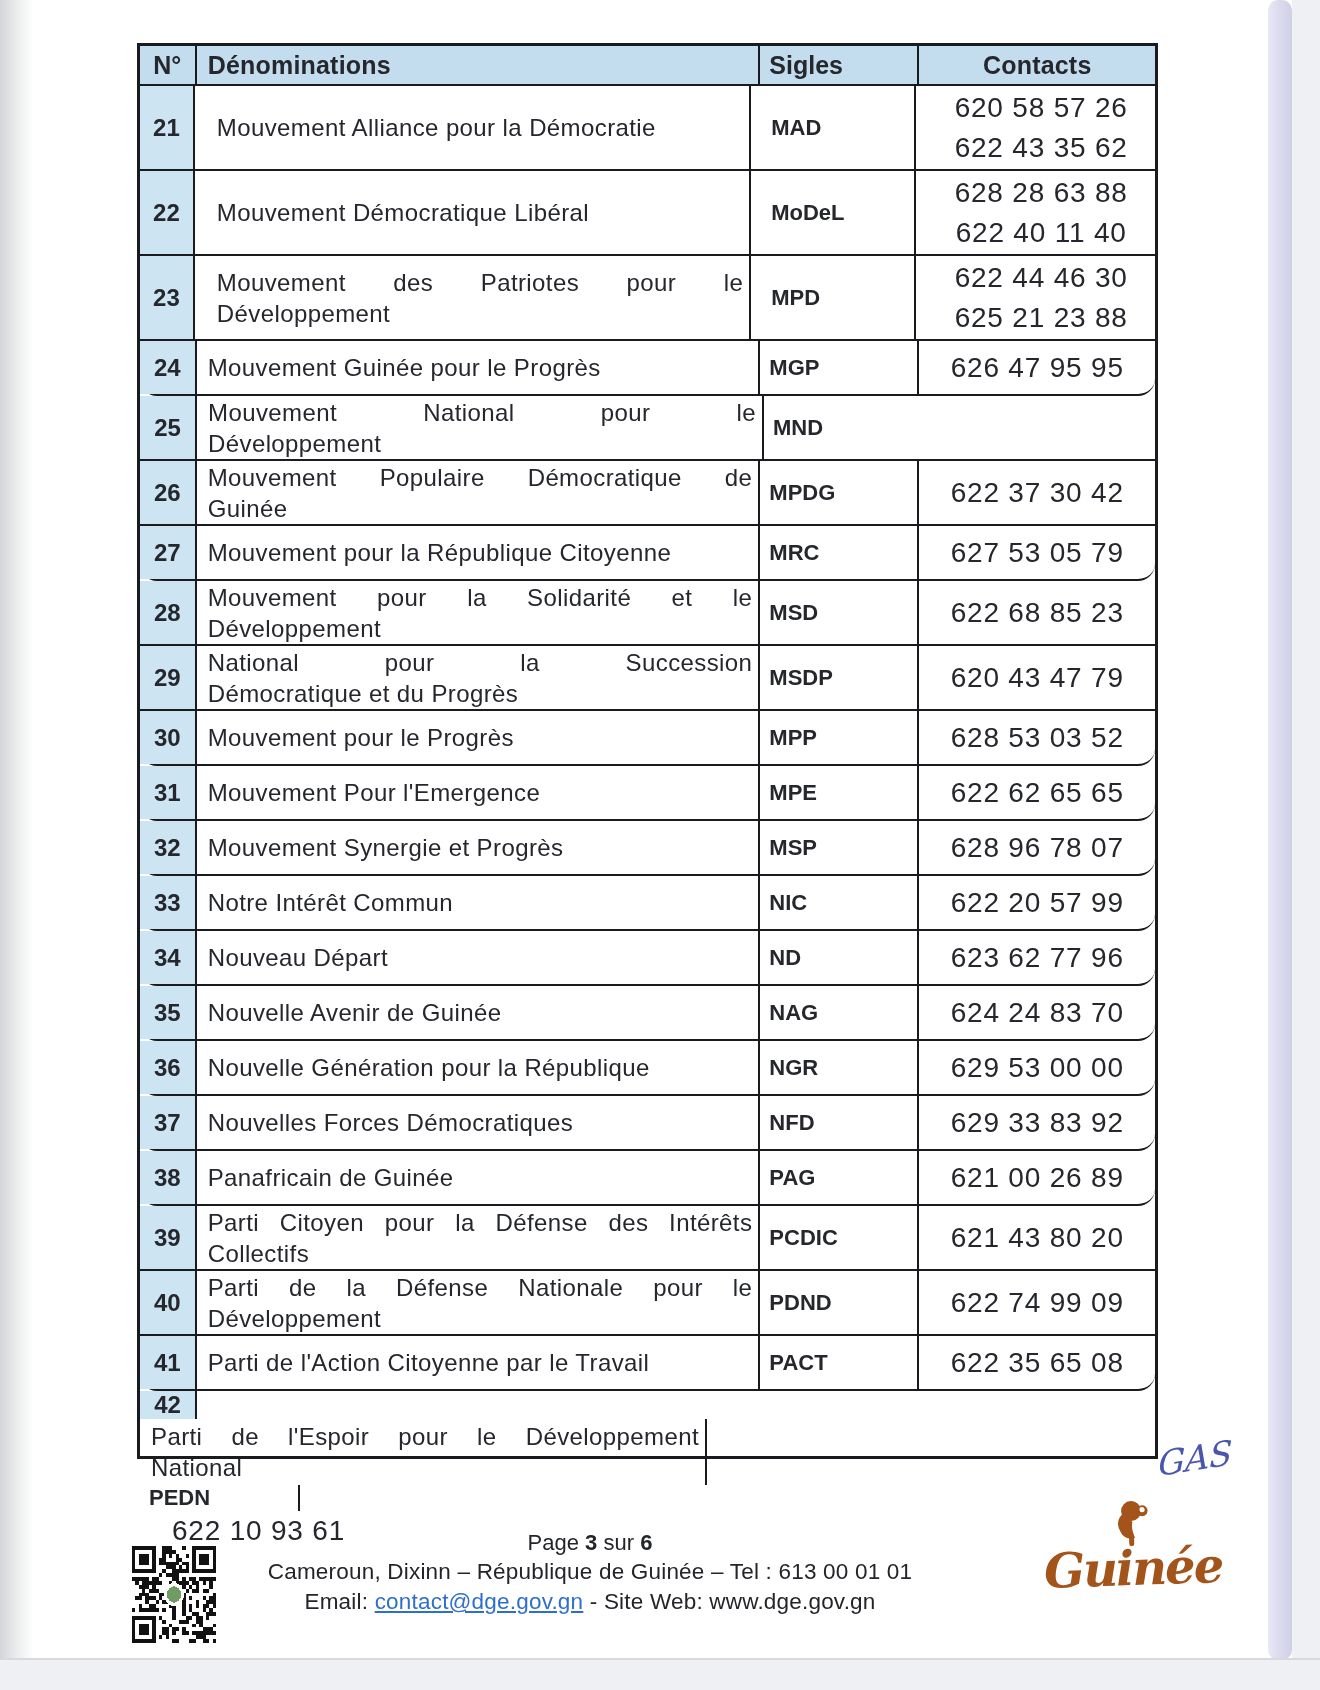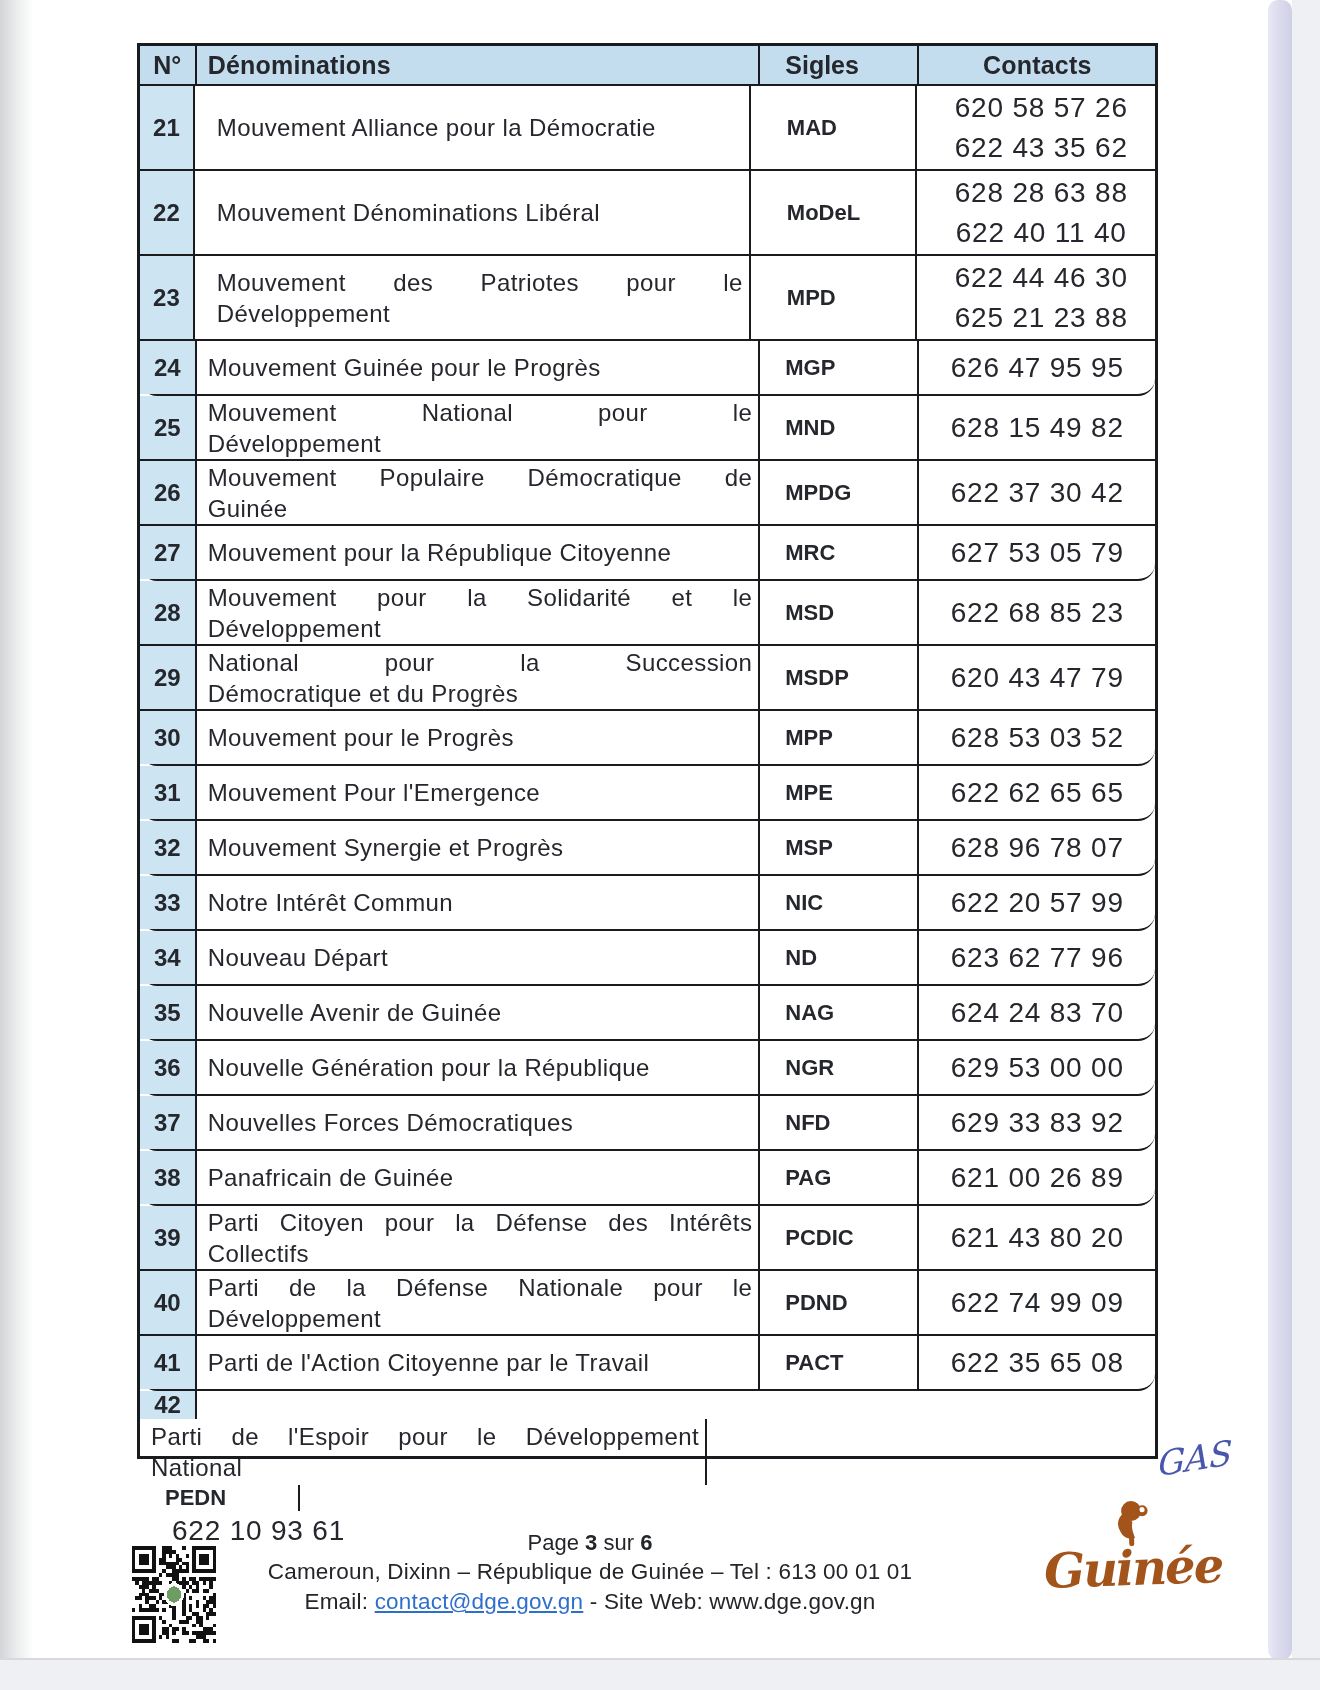--- a/index.html
+++ b/index.html
@@ -18,21 +18,21 @@
          background:#ffffff;box-sizing:border-box;}
   .trow{display:flex;border-bottom:2px solid var(--line_dark);box-sizing:border-box;}
   .trow:last-child{border-bottom:none;flex-direction:column;}
   .cell{box-sizing:border-box;border-right:2px solid var(--line_dark);display:flex;}
   .cell:last-child{border-right:none;}
   .c-num{width:57px;background:var(--cell_blue);align-items:center;justify-content:center;
          font-weight:bold;font-size:24px;color:var(--ink);}
   .c-denom{width:567px;flex-direction:column;justify-content:center;align-items:stretch;
          padding:2px 6px 2px 11px;font-size:24px;letter-spacing:0.4px;color:var(--ink);line-height:31px;}
   .c-denom .line.jfy{text-align:justify;text-align-last:justify;}
-  .c-sigle{width:160px;align-items:center;padding-left:25px;font-weight:bold;font-size:22px;color:var(--ink);}
+  .c-sigle{width:160px;align-items:center;padding-left:9px;font-weight:bold;font-size:22px;color:var(--ink);}
   .c-contact{width:237px;flex-direction:column;justify-content:center;align-items:center;
          font-size:28px;letter-spacing:0.8px;color:var(--ink);line-height:40px;}
   .hrow{height:40px;}
   .hrow .cell{background:var(--header_blue);font-weight:bold;color:var(--ink);}
   .hrow .c-num{font-size:25px;}
   .hrow .c-denom{font-size:25px;letter-spacing:0.2px;justify-content:center;}
   .hrow .c-sigle{font-size:25px;}
   .hrow .c-contact{font-size:25px;letter-spacing:0.2px;}
   .h1{height:55px;border-radius:17px;}
   .h2{height:65px;}
@@ -78,21 +78,21 @@
       <div class="cell c-sigle">MAD</div>
       <div class="cell c-contact">
             <div class="pnum">620 58 57 26</div>
             <div class="pnum">622 43 35 62</div>
           </div>
     </div>
 
     <div class="trow h3">
       <div class="cell c-num">22</div>
       <div class="cell c-denom">
-            <div class="line">Mouvement Dénominations Libéral</div>
+            <div class="line">Mouvement Démocratique Libéral</div>
           </div>
       <div class="cell c-sigle">MoDeL</div>
       <div class="cell c-contact">
             <div class="pnum">628 28 63 88</div>
             <div class="pnum">622 40 11 40</div>
           </div>
     </div>
 
     <div class="trow h3">
       <div class="cell c-num">23</div>
@@ -118,23 +118,20 @@
           </div>
     </div>
 
     <div class="trow h2">
       <div class="cell c-num">25</div>
       <div class="cell c-denom">
             <div class="line jfy">Mouvement National pour le</div>
             <div class="line">Développement</div>
           </div>
       <div class="cell c-sigle">MND</div>
-      <div class="cell c-contact">
-            <div class="pnum">628 15 49 82</div>
-          </div>
     </div>
 
     <div class="trow h2">
       <div class="cell c-num">26</div>
       <div class="cell c-denom">
             <div class="line jfy">Mouvement Populaire Démocratique de</div>
             <div class="line">Guinée</div>
           </div>
       <div class="cell c-sigle">MPDG</div>
       <div class="cell c-contact">

